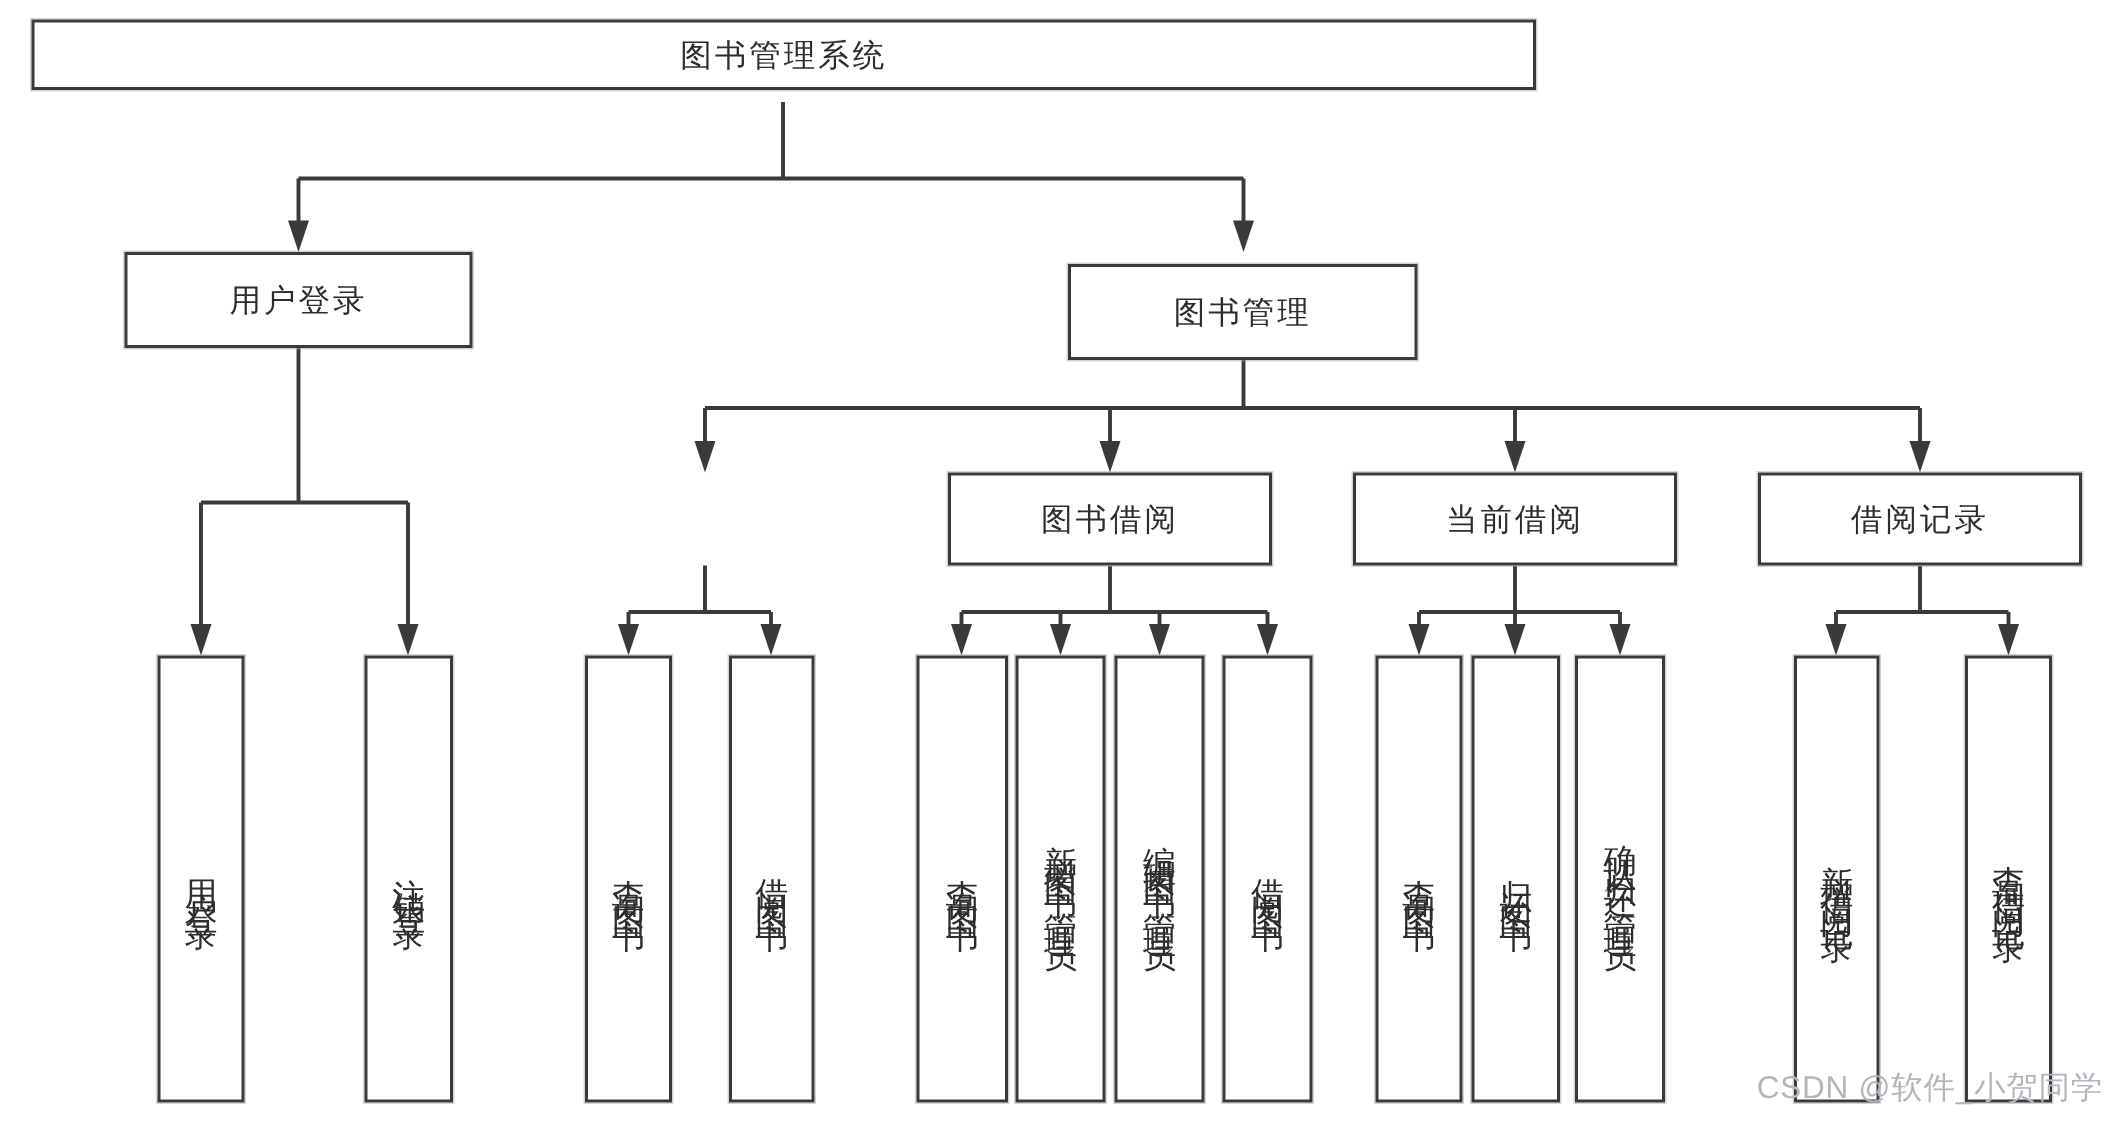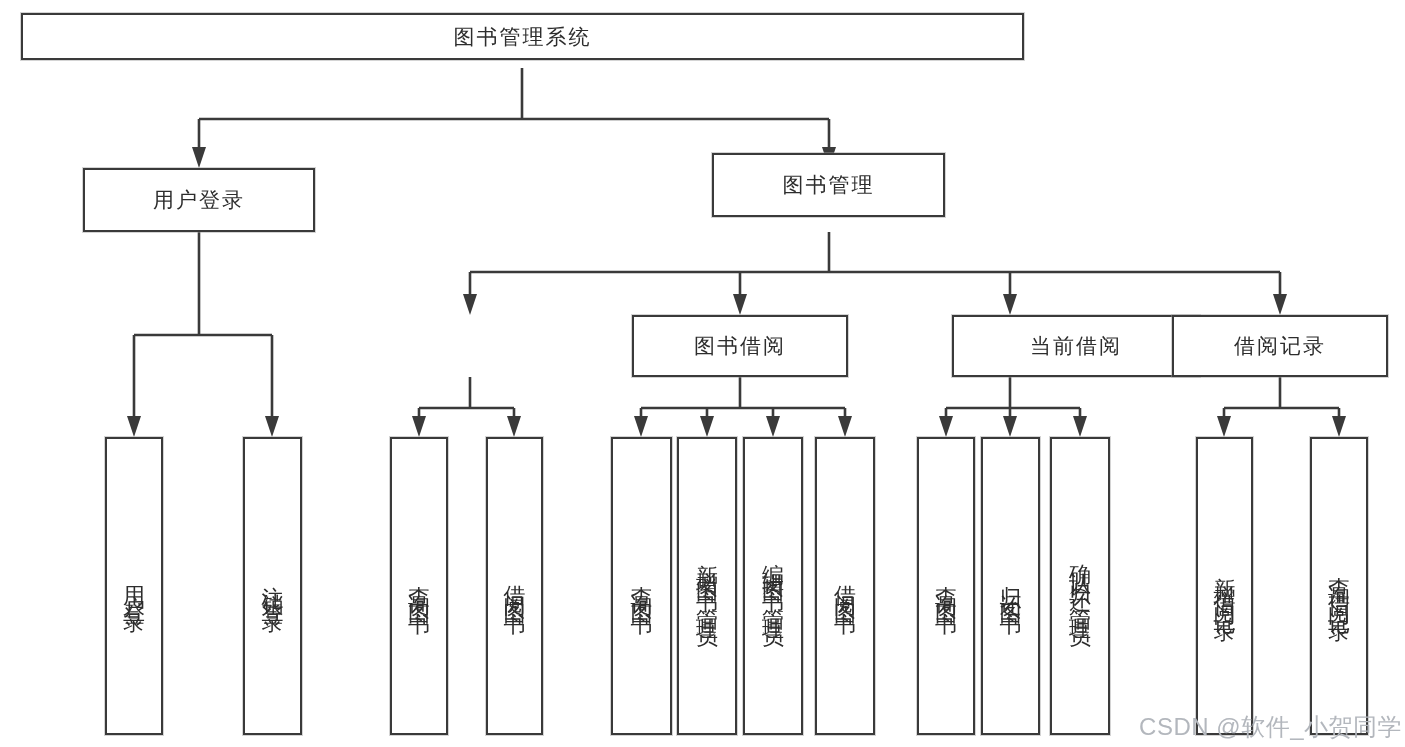--- a/index.html
+++ b/index.html
@@ -29,21 +29,21 @@
     writing-mode:vertical-rl;
     text-orientation:mixed;
     font-size:22px;
     letter-spacing:9px;
     line-height:1;
   }
   .title{font-size:21px;}
   .watermark{
     position:absolute;
     top:711px;right:3px;
-    font-size:24px;
+    font-size:21px;
     letter-spacing:.5px;
     color:#b3b7bd;
     z-index:5;
     white-space:nowrap;
   }
 </style>
 </head>
 <body>
 
 <div id="canvas">
@@ -84,24 +84,24 @@
       <polygon points="1003,416 1017,416 1010,437"></polygon>
       <polygon points="1073,416 1087,416 1080,437"></polygon>
       <polygon points="1217,416 1231,416 1224,437"></polygon>
       <polygon points="1332,416 1346,416 1339,437"></polygon>
     </g>
   </svg>
 
   <div class="node hbox title" style="left:21px;top:13px;width:1003px;height:47px;">图书管理系统</div>
 
   <div class="node hbox" style="left:83px;top:168px;width:232px;height:64px;">用户登录</div>
-  <div class="node hbox" style="left:712px;top:153px;width:233px;height:64px;">图书管理</div>
+  <div class="node hbox" style="left:712px;top:176px;width:233px;height:64px;">图书管理</div>
 
   <div class="node hbox" style="left:632px;top:315px;width:216px;height:62px;text-align:right;">图书借阅</div>
-  <div class="node hbox" style="left:952px;top:315px;width:248px;height:62px;">当前借阅</div>
+  <div class="node hbox" style="left:902px;top:315px;width:216px;height:62px;">当前借阅</div>
   <div class="node hbox" style="left:1172px;top:315px;width:216px;height:62px;">借阅记录</div>
 
   <div class="node vbox" style="left:105px;top:437px;width:58px;height:298px;">用户登录</div>
   <div class="node vbox" style="left:243px;top:437px;width:59px;height:298px;">注销登录</div>
 
   <div class="node vbox" style="left:390px;top:437px;width:58px;height:298px;">查询图书</div>
   <div class="node vbox" style="left:486px;top:437px;width:57px;height:298px;">借阅图书</div>
 
   <div class="node vbox" style="left:611px;top:437px;width:61px;height:298px;">查询图书</div>
   <div class="node vbox" style="left:677px;top:437px;width:60px;height:298px;">新增图书（管理员）</div>

